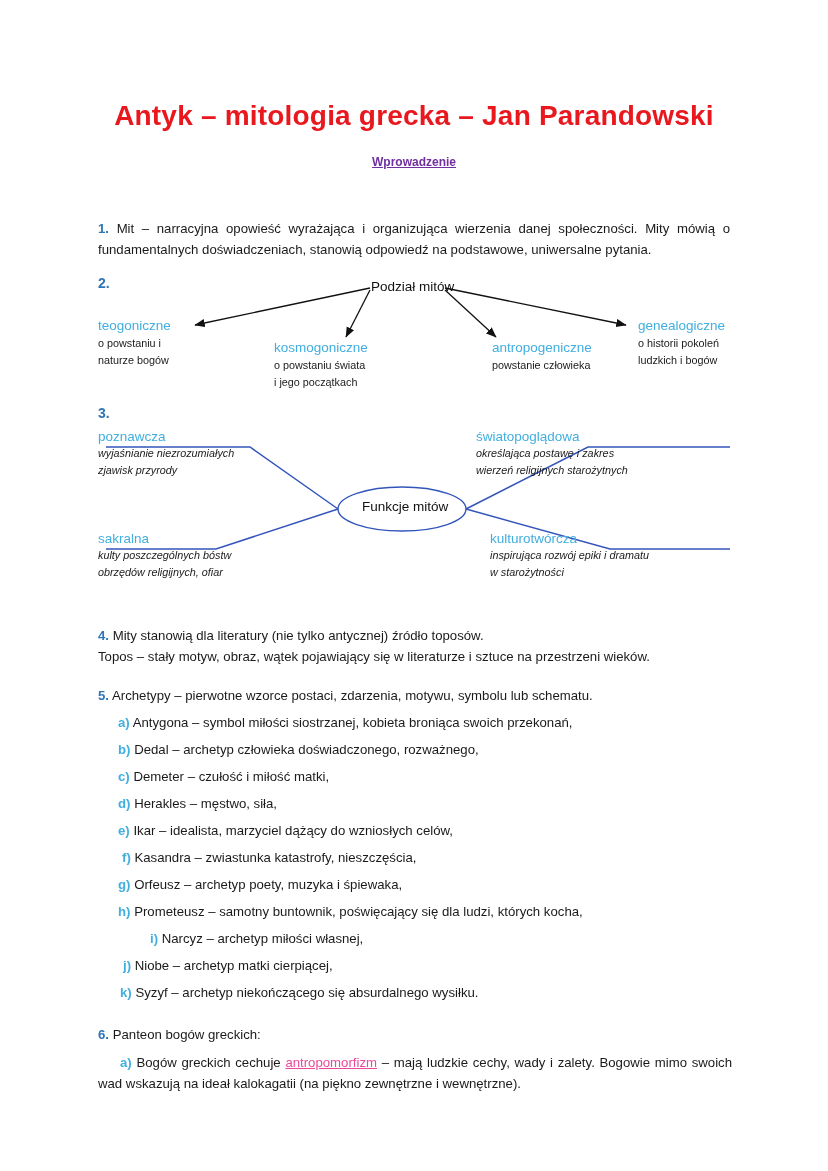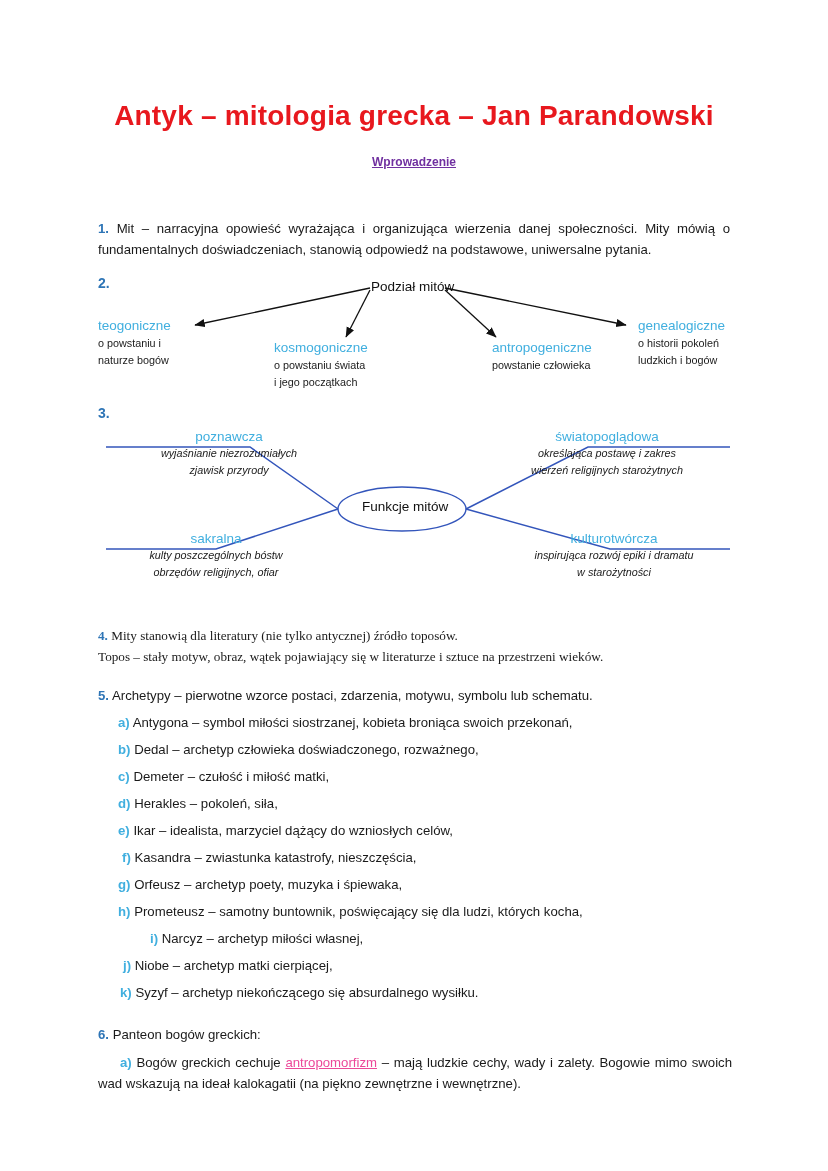--- a/index.html
+++ b/index.html
@@ -35,21 +35,21 @@
   .sec2 .marker{position:absolute;left:0;top:0;font-size:14px;font-weight:bold;color:#2E75B6;}
   .sec2 svg{position:absolute;left:0;top:0;}
   .n2{position:absolute;}
   .n2 .lbl{font-size:13.5px;color:#41AFDF;white-space:nowrap;}
   .n2 .desc{font-size:10.8px;line-height:17px;color:#1a1a1a;white-space:nowrap;margin-top:2px;}
 
   
   .sec3{position:absolute;left:98px;top:405px;width:640px;height:205px;}
   .sec3 .marker{position:absolute;left:0;top:0;font-size:14px;font-weight:bold;color:#2E75B6;}
   .sec3 svg{position:absolute;left:0;top:0;}
-  .n3{position:absolute;text-align:center;}
+  .n3{position:absolute;text-align:left;}
   .n3 .lbl{font-size:13.5px;color:#41AFDF;white-space:nowrap;display:inline-block;}
   .n3 .desc{font-size:10.8px;line-height:17px;color:#1a1a1a;white-space:nowrap;font-style:italic;}
   .center-label{
     position:absolute;font-size:13.5px;color:#111;white-space:nowrap;
   }
 
   
   .li{position:absolute;font-size:13.2px;line-height:20px;color:#1a1a1a;white-space:nowrap;}
   .li .alpha{color:#41AFDF;font-weight:bold;}
 </style>
@@ -149,21 +149,21 @@
       <div class="desc">obrzędów religijnych, ofiar</div>
     </div>
 
     <div class="n3" style="left:392px;top:124px;width:248px;">
       <div class="lbl">kulturotwórcza</div>
       <div class="desc">inspirująca rozwój epiki i dramatu</div>
       <div class="desc">w starożytności</div>
     </div>
   </div>
 
-  <div class="para" style="left:98px;top:625px;width:640px;font-family:Liberation Serif, serif;">
+  <div class="para" style="left:98px;top:625px;width:640px;">
     <div>
       <span class="num">4.</span>
       <span>Mity stanowią dla literatury (nie tylko antycznej) źródło toposów.</span>
     </div>
     <div>Topos – stały motyw, obraz, wątek pojawiający się w literaturze i sztuce na przestrzeni wieków.</div>
   </div>
 
   <div class="para" style="left:98px;top:685px;width:640px;">
     <span class="num">5.</span>
     <span>Archetypy – pierwotne wzorce postaci, zdarzenia, motywu, symbolu lub schematu.</span>
@@ -176,21 +176,21 @@
   <div class="li" style="left:118px;top:740px;">
     <span class="alpha">b)</span>
     <span>Dedal – archetyp człowieka doświadczonego, rozważnego,</span>
   </div>
   <div class="li" style="left:118px;top:767px;">
     <span class="alpha">c)</span>
     <span>Demeter – czułość i miłość matki,</span>
   </div>
   <div class="li" style="left:118px;top:794px;">
     <span class="alpha">d)</span>
-    <span>Herakles – pokoleń, siła,</span>
+    <span>Herakles – męstwo, siła,</span>
   </div>
   <div class="li" style="left:118px;top:821px;">
     <span class="alpha">e)</span>
     <span>Ikar – idealista, marzyciel dążący do wzniosłych celów,</span>
   </div>
   <div class="li" style="left:122px;top:848px;">
     <span class="alpha">f)</span>
     <span>Kasandra – zwiastunka katastrofy, nieszczęścia,</span>
   </div>
   <div class="li" style="left:118px;top:875px;">

